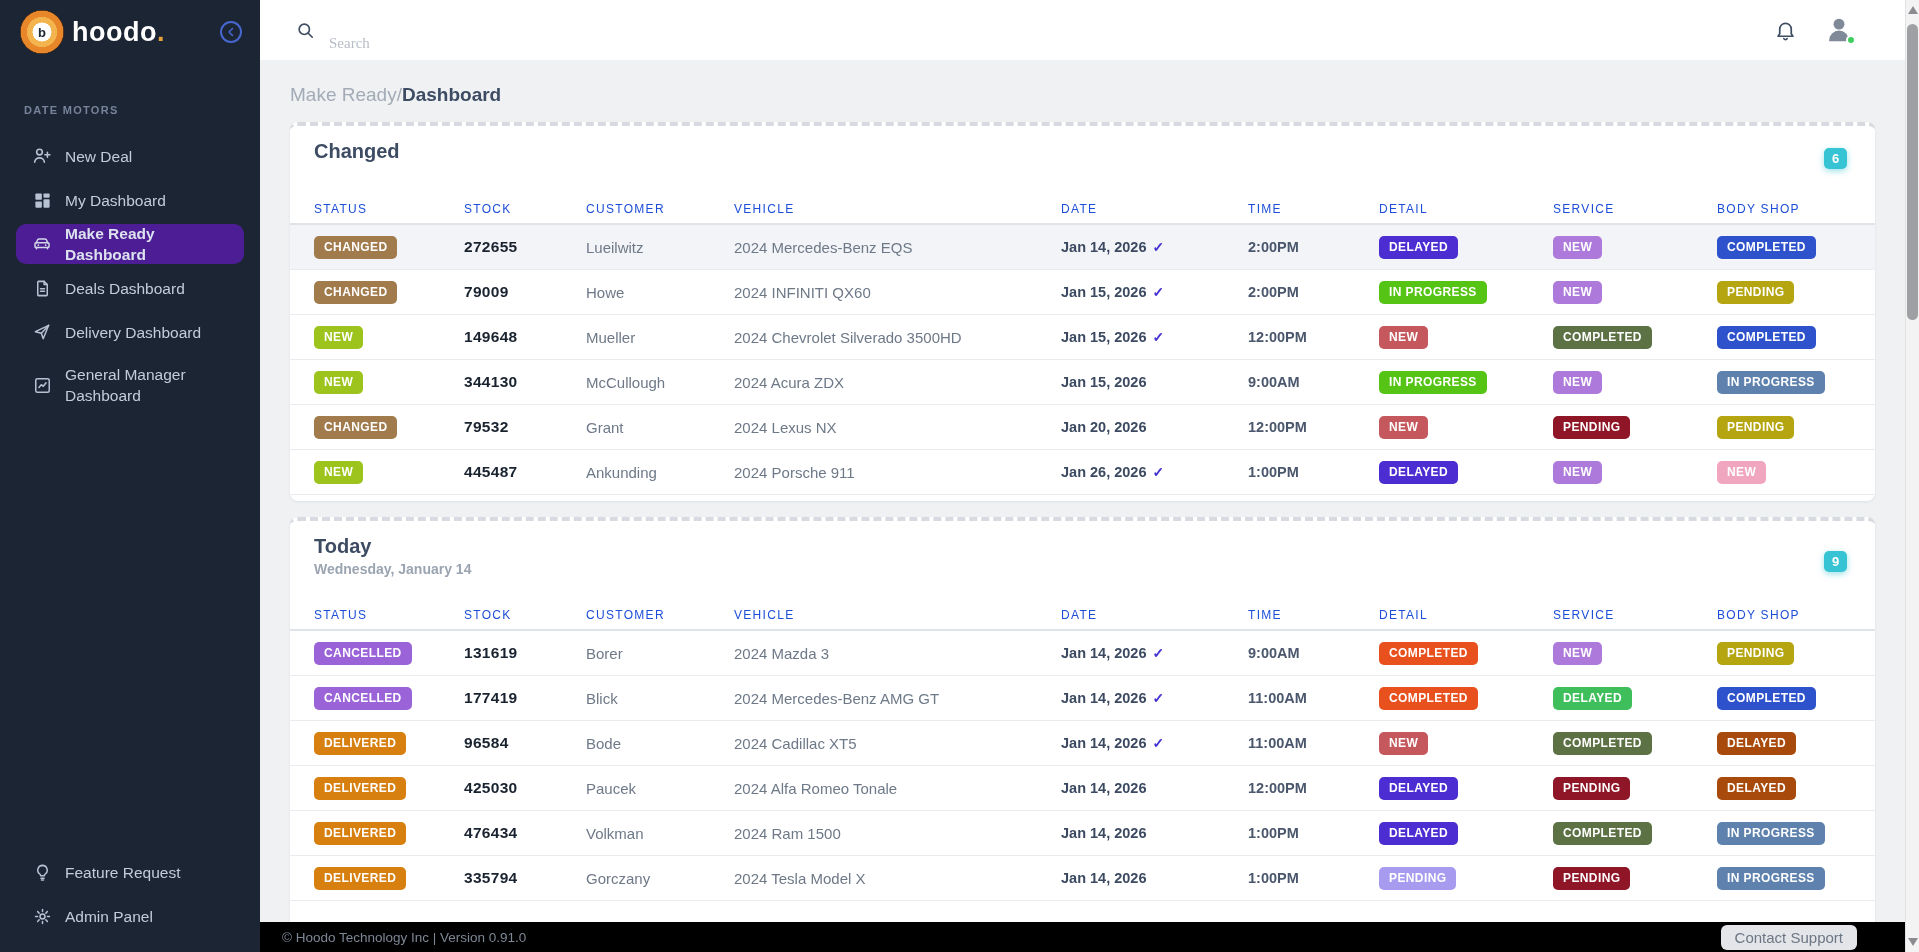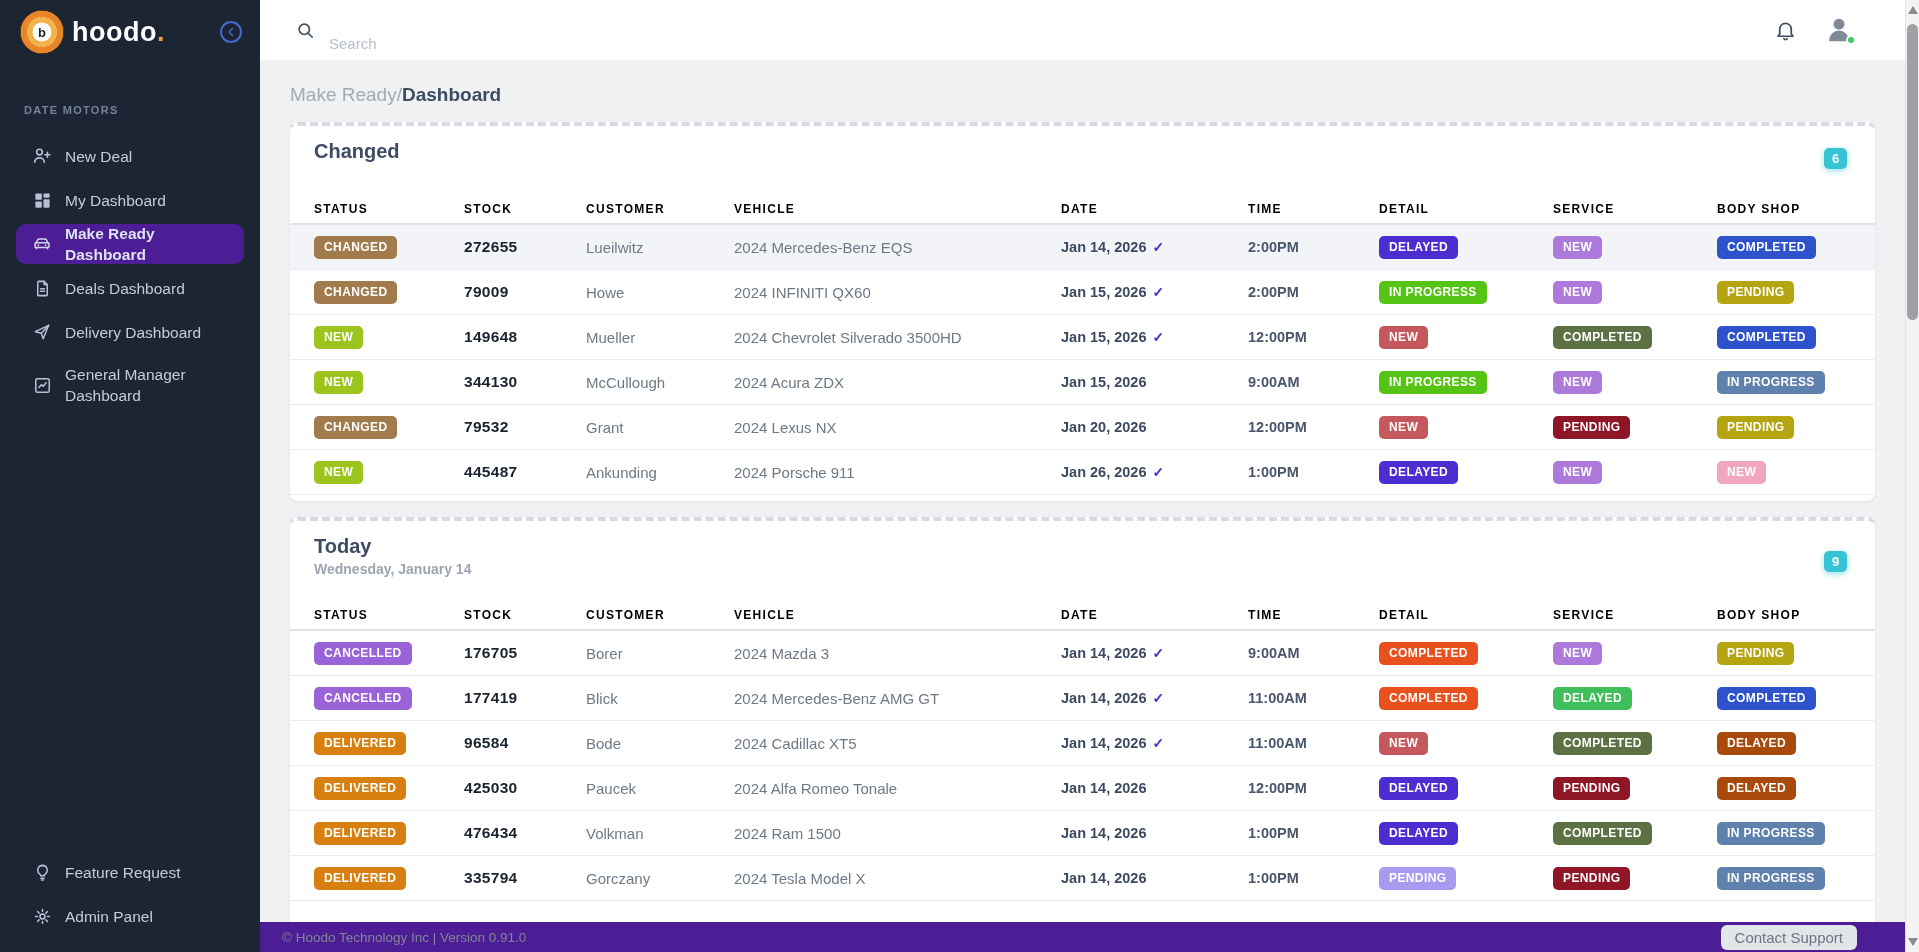--- a/index.html
+++ b/index.html
@@ -53,21 +53,21 @@
 
   
   .topbar {
     position:absolute; left:260px; top:0; right:14px; height:60px; background:#ffffff;
     display:flex; align-items:center; justify-content:space-between; z-index:20;
   }
   .search-wrap { display:flex; align-items:center; padding-left:36px; flex:1; }
   .search-icon { color:#3f4d63; display:flex; margin-right:14px; }
   .search-input {
     border:none; outline:none; font-size:15px; color:#42506a; width:420px;
-    font-family:Liberation Sans, sans-serif; background:transparent;margin-top:26px;
+    font-family:Liberation Serif, serif; background:transparent;margin-top:26px;
   }
   .search-input::placeholder { color:#b7bdc7; }
   .topbar-right { display:flex; align-items:center; gap:26px; padding-right:50px; }
   .bell-btn { color:#3f4d63; display:flex; cursor:pointer; }
   .avatar-btn { position:relative; width:32px; height:32px; cursor:pointer; }
   .avatar-dot {
     position:absolute; right:-1px; bottom:1px; width:10px; height:10px; border-radius:50%;
     background:#3ecf5e; border:2px solid #ffffff;
   }
 
@@ -97,38 +97,38 @@
   }
   .card.second .count-badge { top:30px; }
 
   .thead, .trow {
     display:grid;
     grid-template-columns:150px 122px 148px 327px 187px 131px 174px 164px 1fr;
     align-items:center; padding:0 24px;
   }
   .thead {
     height:30px; margin-top:32px; border-bottom:2px solid #e0e3e8;
-    font-size:12px; font-weight:700; letter-spacing:1.3px; color:#000000;
+    font-size:12px; font-weight:400; letter-spacing:1.3px; color:#1d4ed8;
   }
   .card.second .thead { margin-top:24px; }
   .trow { height:45px; border-bottom:1px solid #e9ebef; font-size:15px; background:#fff; cursor:pointer; }
   .trow.highlight { background:#f3f4f7; }
   .cell-stock { font-weight:700; color:#19222f; font-size:15.5px; letter-spacing:.3px; }
   .cell-customer, .cell-vehicle { color:#6e7988; }
   .cell-date { font-weight:700; color:#3c4a61; font-size:14.5px; }
   .check { color:#4331d4; font-weight:700; margin-left:6px; font-size:14px; }
   .cell-time { font-weight:700; color:#4b576d; font-size:14.5px; }
   .badge {
     display:inline-block; padding:4px 10px; border-radius:5px; color:#fff;
     font-size:12px; font-weight:700; letter-spacing:.4px; line-height:1.25; white-space:nowrap;
   }
 
   
   .footerbar {
-    position:absolute; left:260px; right:14px; bottom:0; height:30px; background:#4c1d95;
+    position:absolute; left:260px; right:14px; bottom:0; height:30px; background:#000000;
     display:flex; align-items:center; justify-content:space-between;
     padding:0 48px 0 22px; z-index:15;
   }
   .footer-copy { color:#7d8795; font-size:13.5px; }
   .support-btn {
     background:#e3e5e9; color:#6c7684; font-size:15px; padding:4px 14px;
     border-radius:6px; border:none; cursor:pointer; font-family:"Liberation Sans", sans-serif;
   }
 
   
@@ -372,21 +372,21 @@
           <span>CUSTOMER</span>
           <span>VEHICLE</span>
           <span>DATE</span>
           <span>TIME</span>
           <span>DETAIL</span>
           <span>SERVICE</span>
           <span>BODY SHOP</span>
         </div>
         <div class="trow">
           <span><span class="badge" style="background: rgb(154, 99, 216);">CANCELLED</span></span>
-          <span class="cell-stock">176705</span>
+          <span class="cell-stock">131619</span>
           <span class="cell-customer">Borer</span>
           <span class="cell-vehicle">2024 Mazda 3</span>
           <span class="cell-date">Jan 14, 2026<span class="check" style="color: rgb(67, 49, 212);">✓</span></span>
           <span class="cell-time">9:00AM</span>
           <span><span class="badge" style="background: rgb(232, 80, 29);">COMPLETED</span></span>
           <span><span class="badge" style="background: rgb(173, 121, 218);">NEW</span></span>
           <span><span class="badge" style="background: rgb(181, 165, 17);">PENDING</span></span>
         </div>
         <div class="trow">
           <span><span class="badge" style="background: rgb(154, 99, 216);">CANCELLED</span></span>

